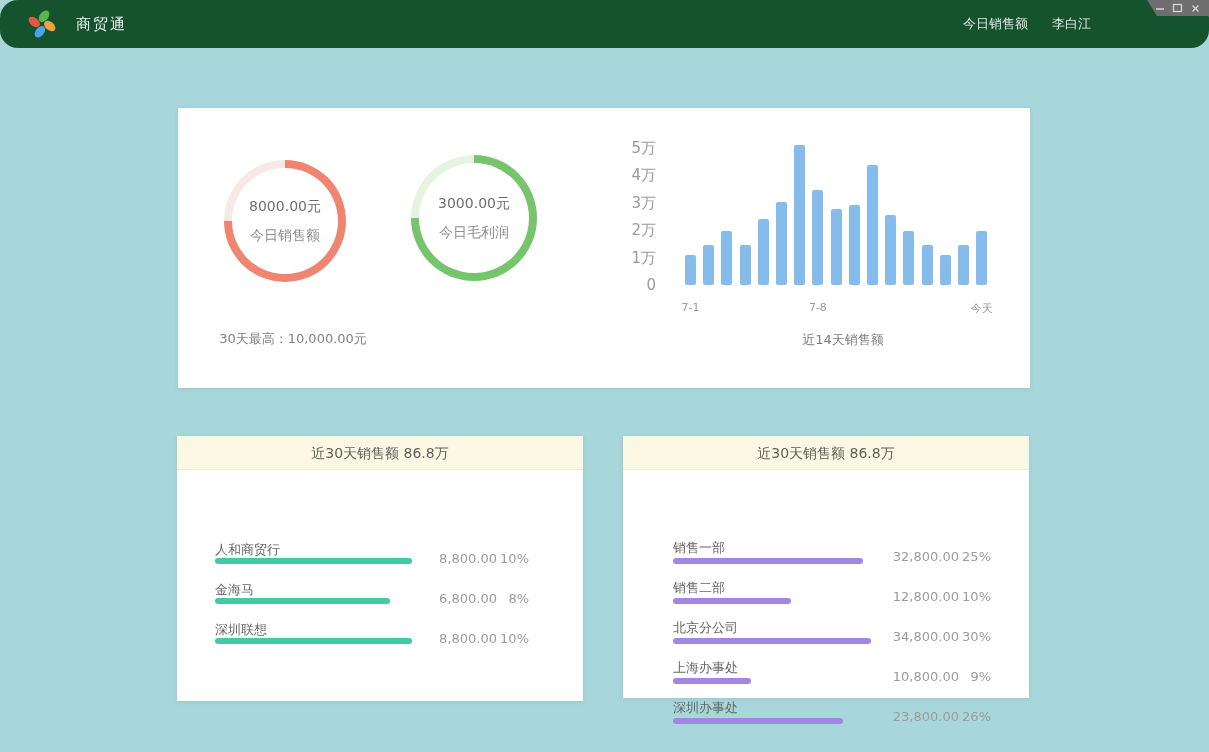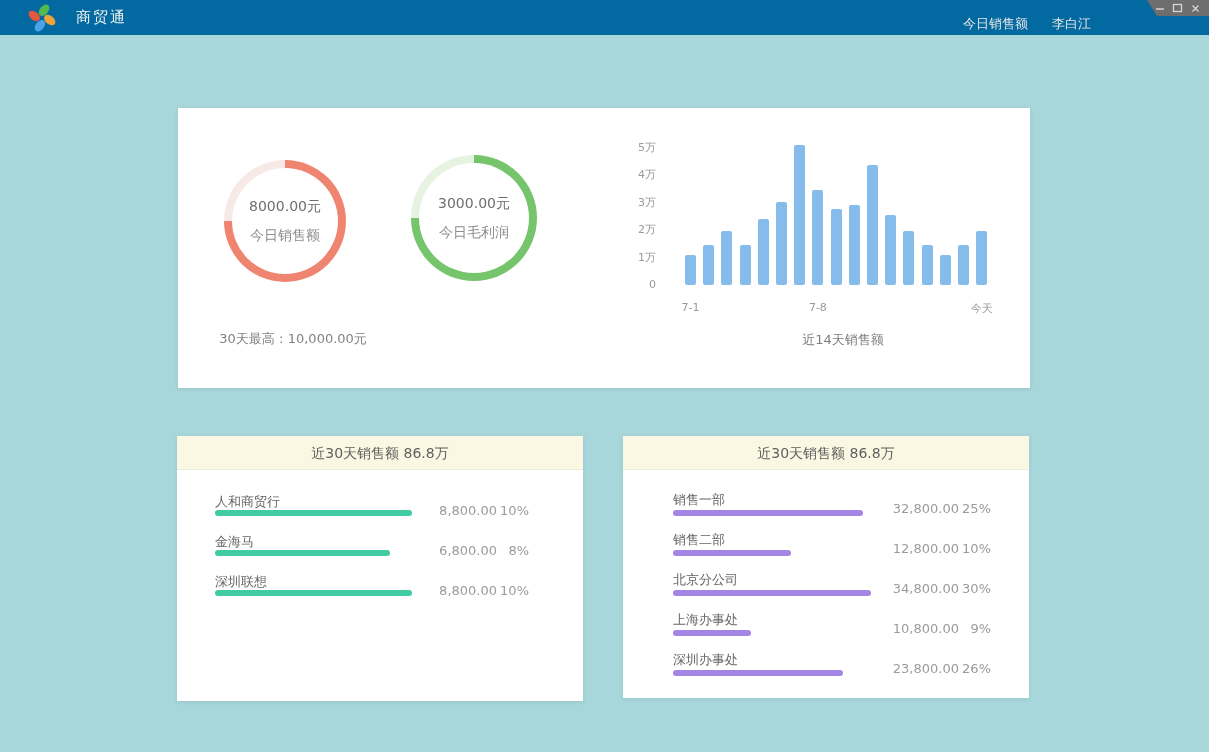--- a/index.html
+++ b/index.html
@@ -5,22 +5,22 @@
   * { margin:0; padding:0; box-sizing:border-box; }
   html,body { width:1209px; height:752px; }
   body {
     font-family:"DejaVu Sans","Liberation Sans",sans-serif;
     background:#a8d7db;
     position:relative;
     overflow:hidden;
   }
   
   .titlebar {
-    position:absolute; top:0; left:0; width:1209px; height:35px;
-    background:#0369a1; display:flex; align-items:center; z-index:5;
+    position:absolute; top:0; left:0; width:1209px; height:48px;
+    background:#14532d; display:flex; align-items:center; z-index:5;border-radius:18px;
   }
   .logo { margin-left:26px; width:32px; height:32px; flex:none; }
   .app-title { color:#f2f2f2; font-size:15px; margin-left:18px; letter-spacing:2px; }
   .tb-right { position:absolute; right:118px; top:0; height:48px; display:flex; align-items:center; gap:24px; }
   .tb-link { color:#e6e6e6; font-size:13px; cursor:pointer; }
   .win-controls {
     position:absolute; right:0; top:0; width:62px; height:16px; background:#6e6e6e;
     clip-path:polygon(0 0,100% 0,100% 100%,10px 100%);
     display:flex; align-items:center; justify-content:flex-end; gap:7px; padding:0 8px 0 0;
   }
@@ -38,31 +38,31 @@
   }
   .donut-val { font-size:14px; color:#6e6e6e; }
   .donut-sub { font-size:14px; color:#8d8d8d; }
   #donut-sales  { left:46px;  top:52px; width:122px; height:122px; }
   #donut-profit { left:233px; top:47px; width:126px; height:126px; }
   .donut-caption { position:absolute; top:222px; width:220px; text-align:center; font-size:13px; color:#828282; }
   #caption-sales  { left:5px; }
   #caption-profit { left:185px; }
   
   .chart14 { position:absolute; inset:0; }
-  .ytick { position:absolute; left:428px; width:50px; text-align:right; font-size:11px; color:#9a9a9a; line-height:12px; }
+  .ytick { position:absolute; left:428px; width:50px; text-align:right; font-size:15px; color:#9a9a9a; line-height:12px; }
   .xtick { position:absolute; top:193px; width:60px; text-align:center; font-size:11px; color:#9a9a9a; }
   .bar14 { position:absolute; width:11px; border-radius:2px; }
   .chart-caption { position:absolute; left:515px; top:223px; width:300px; text-align:center; font-size:13px; color:#7d7d7d; }
   
   .list-header {
     height:34px; line-height:34px; text-align:center;
     background:#faf8e2; border-bottom:1px solid #eeecd6;
     font-size:14px; color:#5f5f5f;
   }
-  .list-rows { position:absolute; left:0; right:0; }
+  .list-rows { position:absolute; left:0; right:0;margin-top:48px; }
   .card-left  .list-rows { top:57px; }
   .card-right .list-rows { top:55px; }
   .list-row { position:relative; height:40px; }
   .row-label { position:absolute; top:0; font-size:13px; color:#666; }
   .row-bar   { position:absolute; height:6px; border-radius:3px; }
   .card-left  .row-label, .card-left  .row-bar { left:38px; }
   .card-right .row-label, .card-right .row-bar { left:50px; }
   .card-left  .row-bar { top:17px; }
   .card-right .row-bar { top:19px; }
   .row-figs { position:absolute; top:10px; display:flex; font-size:13px; color:#9b9b9b; }

